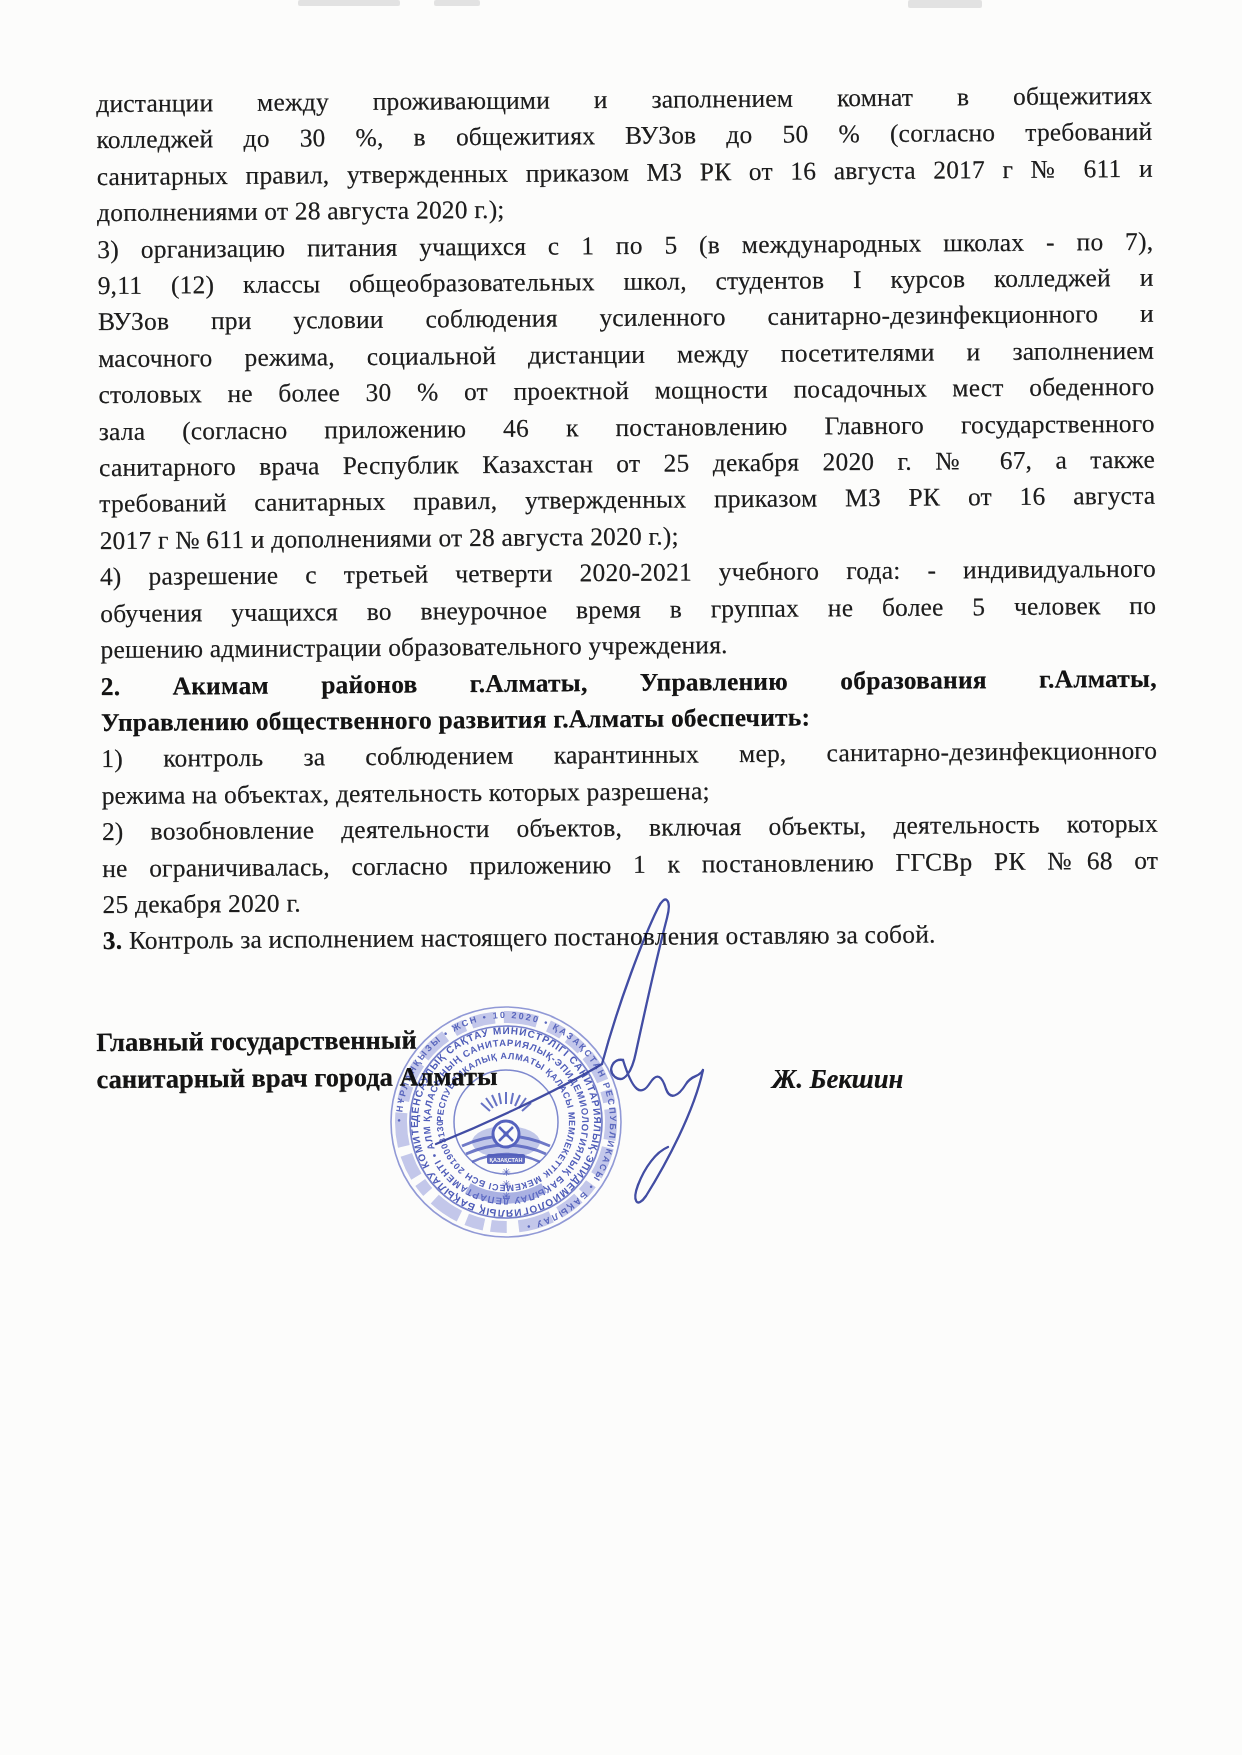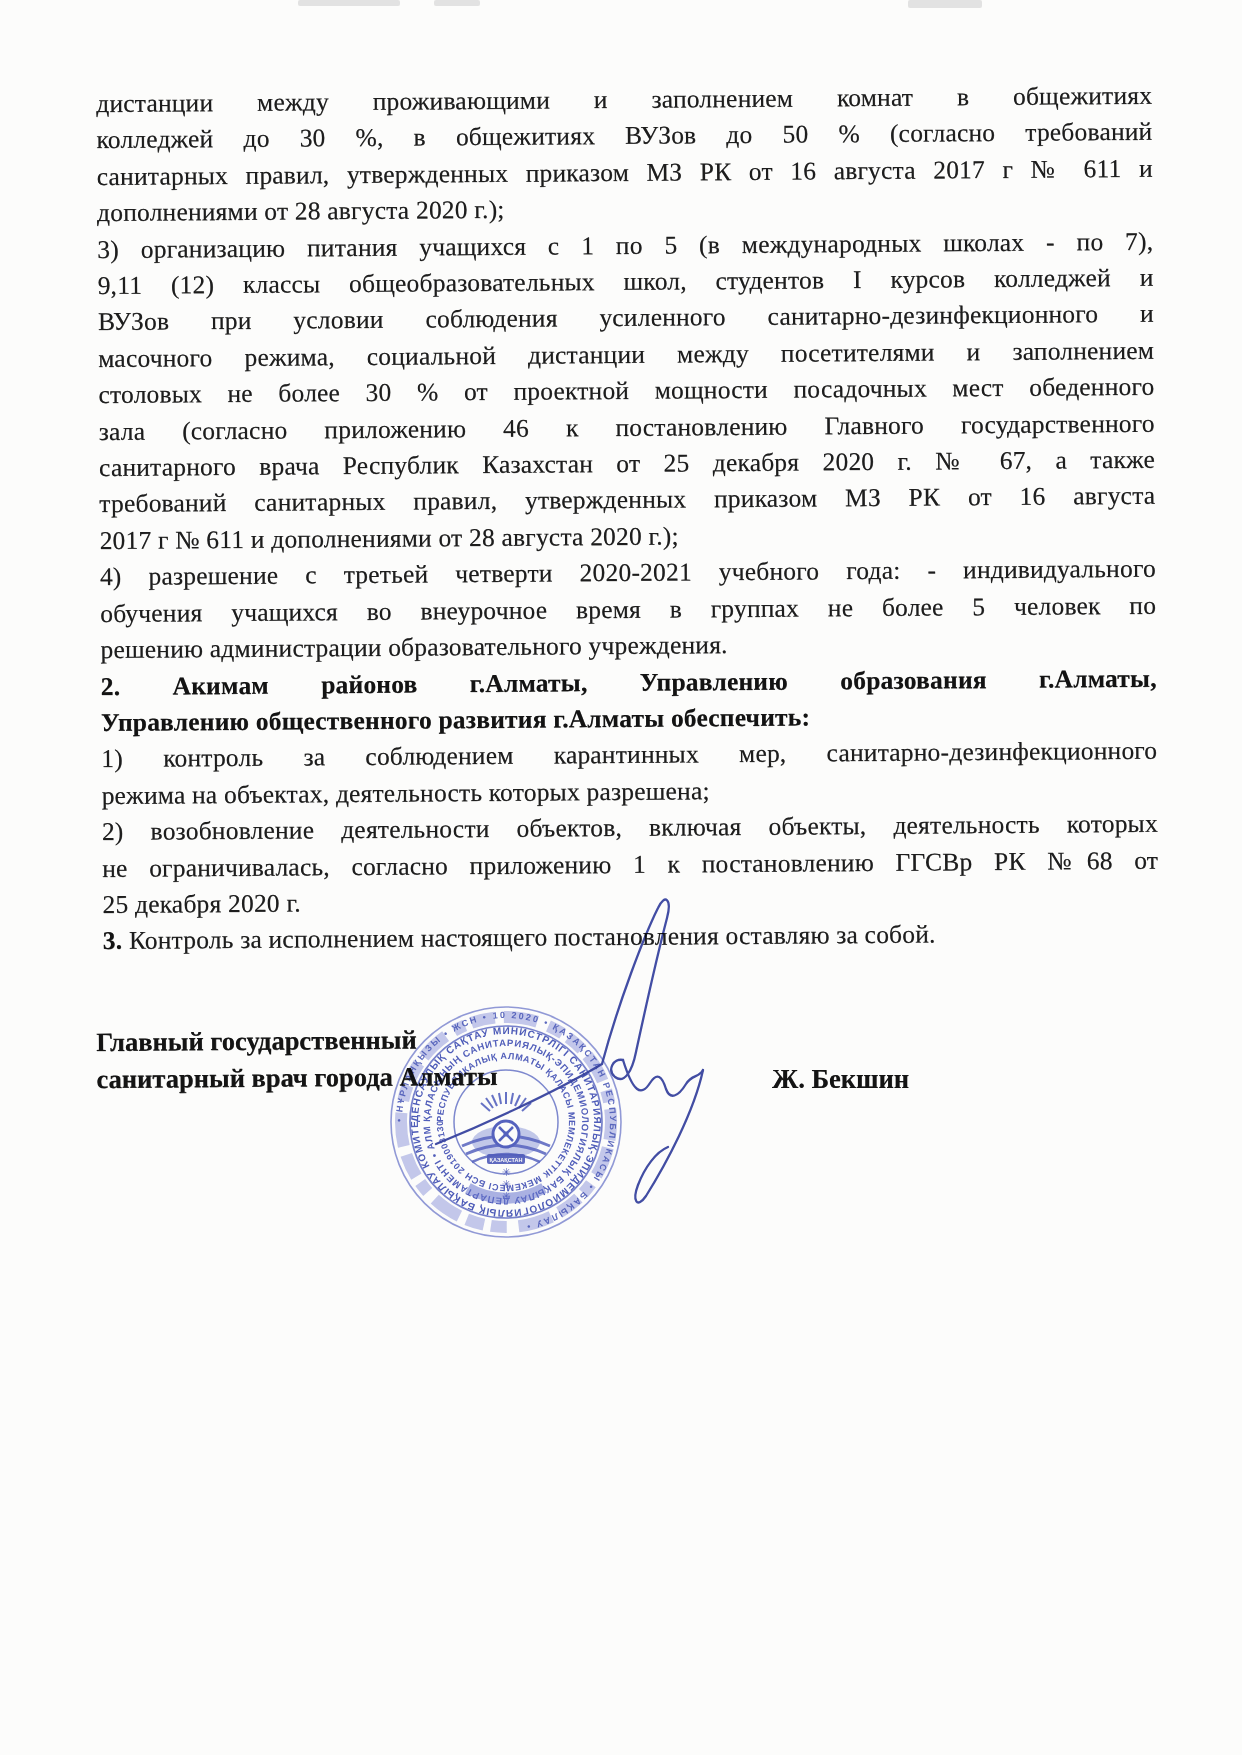--- a/index.html
+++ b/index.html
@@ -33,20 +33,21 @@
   .sig-title{
     position:absolute;left:96px;top:1024px;
     font-weight:bold;font-size:26.5px;line-height:37px;color:#141414;
     text-shadow:.3px .3px .35px rgba(20,20,20,.6);
     transform:rotate(-0.45deg);transform-origin:0 0;
   }
   .sig-name{
     position:absolute;left:772px;top:1064px;
     font-weight:bold;font-size:26.5px;color:#141414;
     text-shadow:.3px .3px .35px rgba(20,20,20,.6);
+    font-style:italic;
   }
 
   .overlay{
     position:absolute;left:0;top:0;width:1242px;height:1755px;
     mix-blend-mode:multiply;pointer-events:none;
   }
   .stamp-text{font-family:"Liberation Sans","DejaVu Sans",sans-serif;font-weight:bold;}
 </style>
 </head>
 <body>

